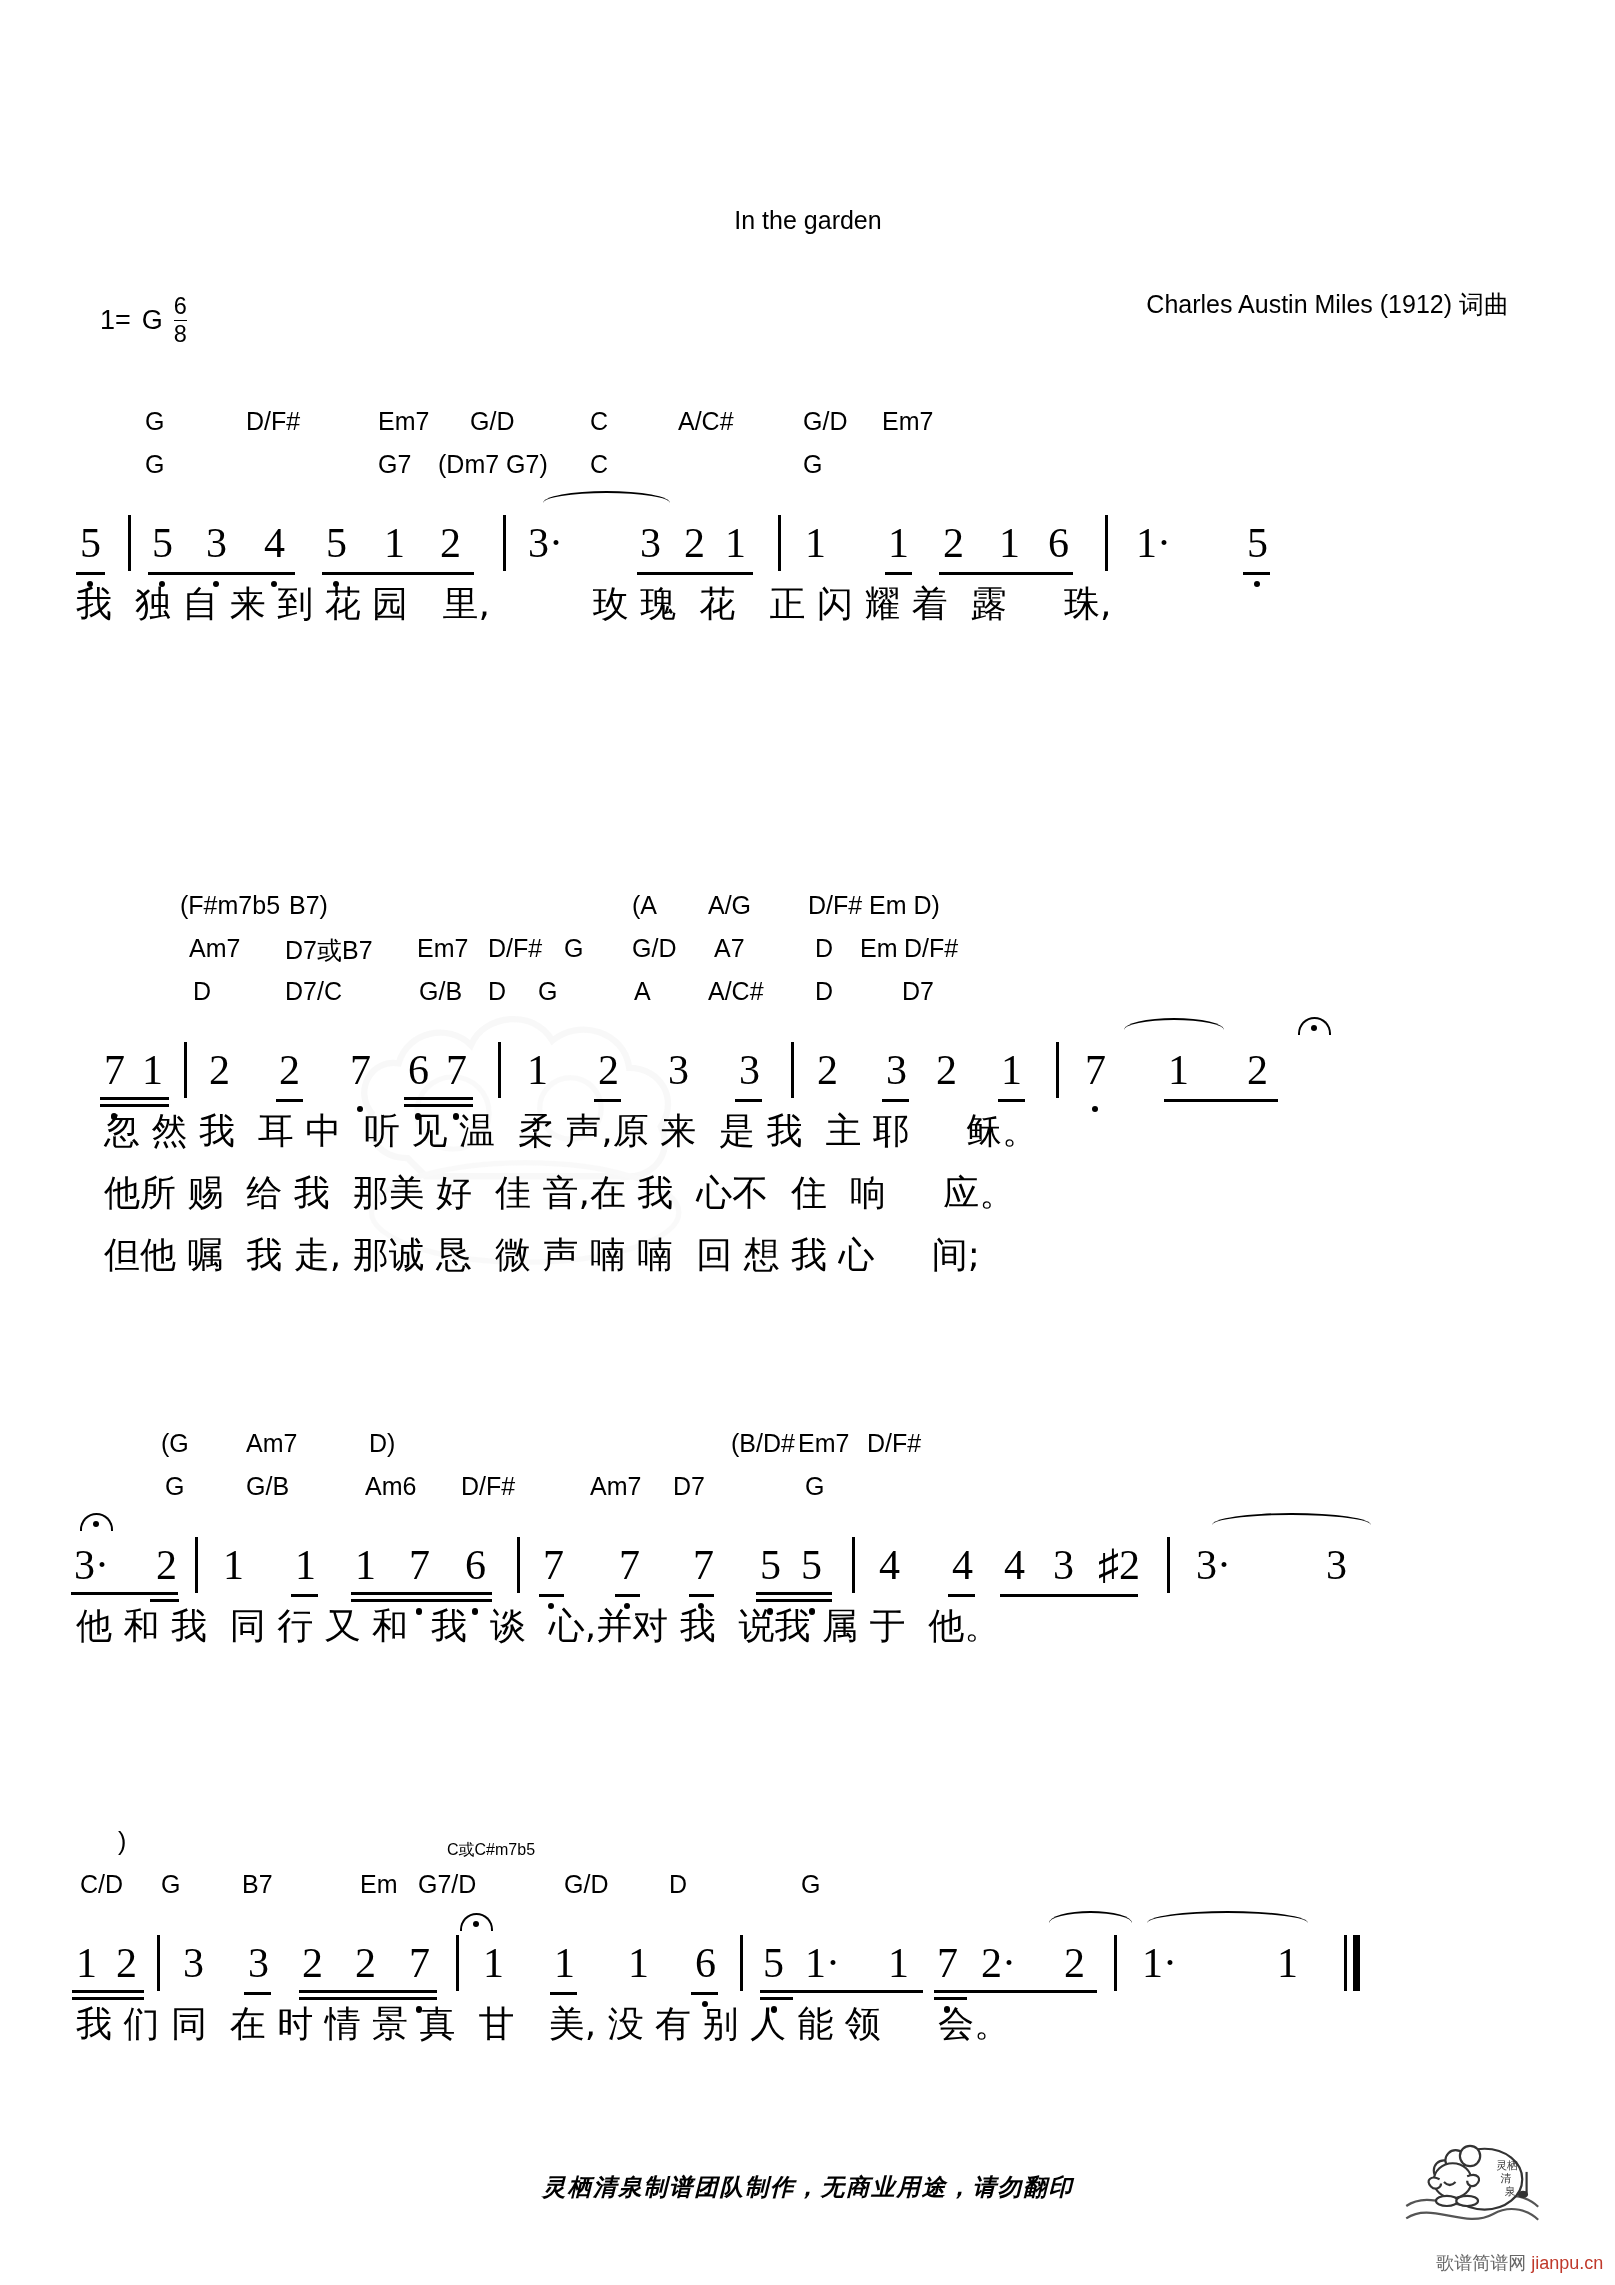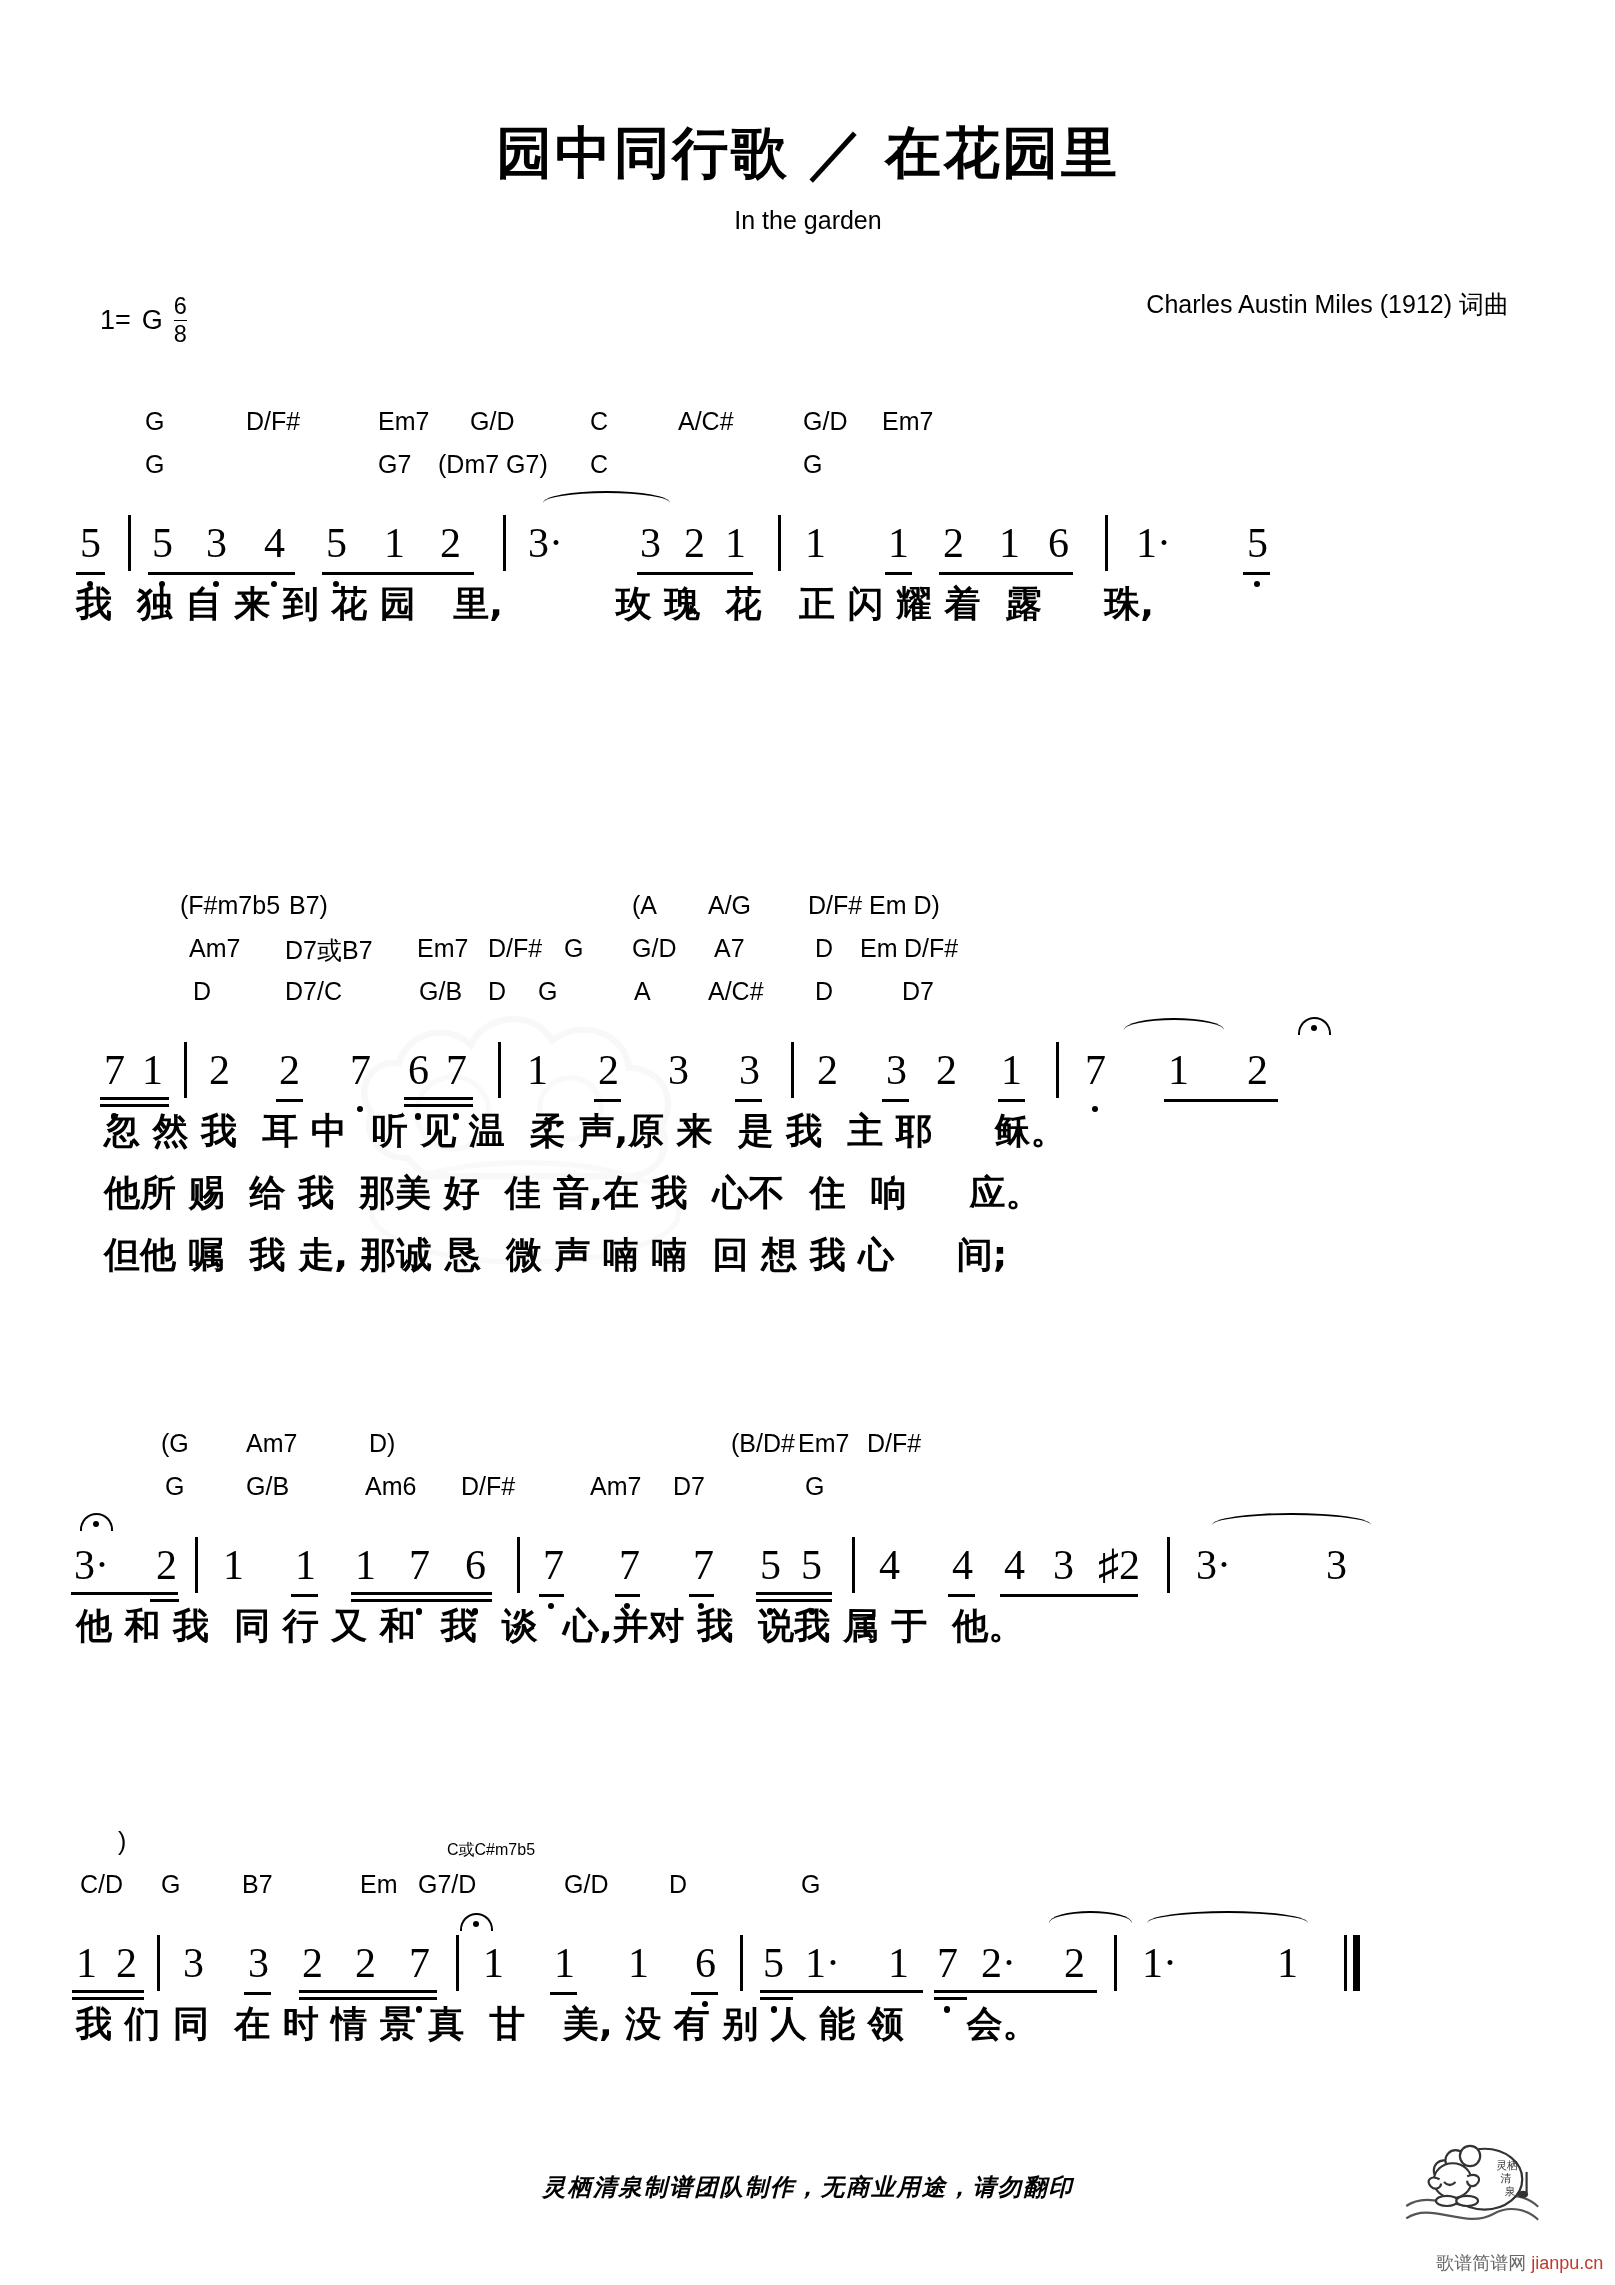--- a/index.html
+++ b/index.html
@@ -86,21 +86,21 @@
   
   .fermata{position:absolute;width:31px;height:18px;}
   .fermata:before{
     content:"";position:absolute;left:0;top:0;width:29px;height:16.3px;
     border:2.7px solid #000;border-bottom:none;border-radius:29px 29px 0 0;
   }
   .fermata:after{
     content:"";position:absolute;left:12.7px;top:8.1px;width:6.3px;height:6.3px;border-radius:50%;background:#000;
   }
 
-  .lyricrow{position:relative;height:62px;font-weight:bold;}
+  .lyricrow{position:relative;height:62px;}
   .lyric{
     position:absolute;top:0;
     font-size:36px;color:#000;white-space:pre;
     font-family:"DejaVu Sans","Liberation Sans",sans-serif;
   }
 
   
   .footer{
     position:absolute;left:0;right:0;top:2171px;
     text-align:center;font-size:23.5px;color:#000;
@@ -114,21 +114,20 @@
     font-size:18px;white-space:nowrap;
   }
   .sitemark .cn{color:#666;}
   .sitemark .url{color:#c0392b;}
 </style>
 </head>
 <body>
 
 <div class="page">
 
-  <div class="title">园中同行歌 ／ 在花园里</div>
   <div class="subtitle">In the garden</div>
   <div class="composer">Charles Austin Miles (1912) 词曲</div>
 
   <div class="keysig">
     <span>1=</span>
     <span>G</span>
     <span class="frac">
       <span class="num">6</span>
       <span class="den">8</span>
     </span>

